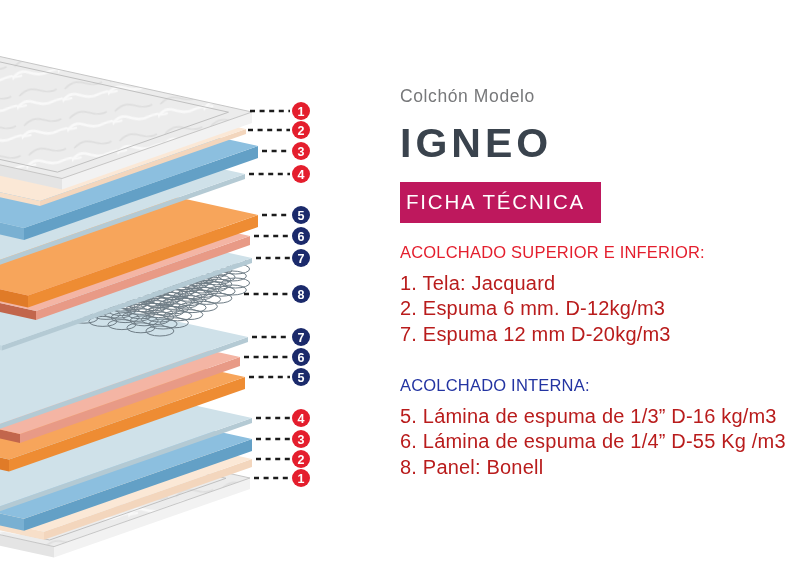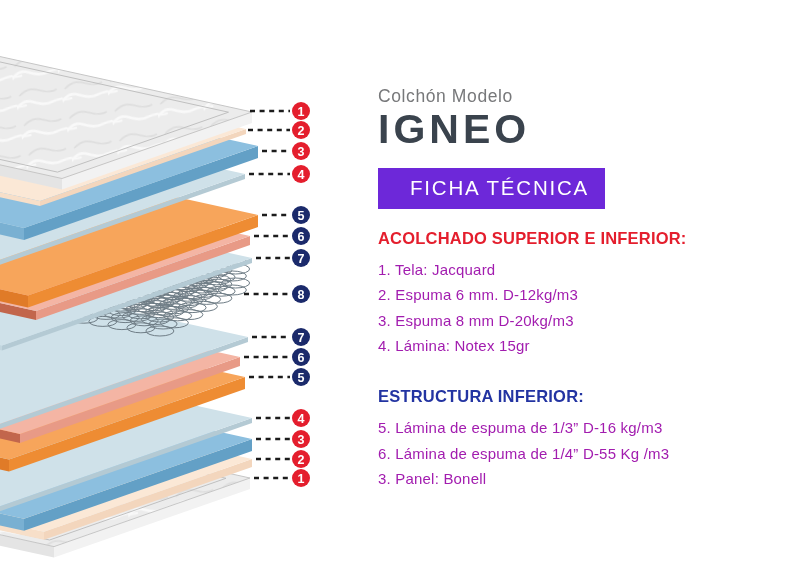--- a/index.html
+++ b/index.html
@@ -1,31 +1,31 @@
 <!DOCTYPE html>
 <html><head>
 <meta charset="utf-8">
 <style>
   html,body{margin:0;padding:0;background:#ffffff;}
   body{width:800px;height:588px;overflow:hidden;position:relative;
        font-family:"Liberation Sans","DejaVu Sans",sans-serif;}
   .stage{position:absolute;left:0;top:0;width:800px;height:588px;background:#fff;}
   #diagram{position:absolute;left:0;top:0;}
-  .info{position:absolute;left:378px;top:86px;width:400px;}
+  .info{position:absolute;left:400px;top:86px;width:400px;}
   .model-label{font-size:17.5px;color:#77787a;letter-spacing:.6px;}
-  .model-name{margin:1px 0 0 0;font-size:41px;font-weight:bold;color:#3a434d;
+  .model-name{margin:15px 0 0 0;font-size:41px;font-weight:bold;color:#3a434d;
               letter-spacing:4px;line-height:1.05;}
-  .ficha{display:inline-block;margin-top:17px;background:#6d28d9;color:#ffffff;
-         font-size:20.5px;letter-spacing:1.8px;padding:8px 16px 9px 32px;min-width:155px;
+  .ficha{display:inline-block;margin-top:17px;background:#be185d;color:#ffffff;
+         font-size:20.5px;letter-spacing:1.8px;padding:8px 16px 9px 6px;min-width:155px;
          text-align:center;}
   .spec-section{margin-top:20px;}
   .spec-section.second{margin-top:29px;}
-  .spec-heading{margin:0 0 9px 0;font-size:16.5px;font-weight:bold;letter-spacing:.2px;}
+  .spec-heading{margin:0 0 9px 0;font-size:16.5px;font-weight:normal;letter-spacing:.2px;}
   .spec-list{list-style:none;margin:0;padding:0;}
-  .spec-list li{font-size:15px;color:#a21caf;line-height:25.3px;letter-spacing:.2px;
+  .spec-list li{font-size:20px;color:#b91c1c;line-height:25.3px;letter-spacing:.2px;
                 white-space:nowrap;}
 </style>
 </head>
 <body>
 
 <div class="stage">
 
   <svg id="diagram" width="360" height="588" viewBox="0 0 360 588">
     <defs>
       <pattern id="quiltPat" width="46" height="30" patternUnits="userSpaceOnUse" patternTransform="rotate(-9)">
@@ -533,27 +533,26 @@
   <div class="info">
     <div class="model-label">Colchón Modelo</div>
     <h1 class="model-name">IGNEO</h1>
     <div class="ficha">FICHA TÉCNICA</div>
 
     <div class="spec-section">
       <h2 class="spec-heading" style="color: rgb(228, 30, 45);">ACOLCHADO SUPERIOR E INFERIOR:</h2>
       <ul class="spec-list">
         <li>1. Tela: Jacquard</li>
         <li>2. Espuma 6 mm. D-12kg/m3</li>
-        <li>3. Espuma 8 mm D-20kg/m3</li>
-        <li>4. Lámina: Notex 15gr</li>
+        <li>7. Espuma 12 mm D-20kg/m3</li>
       </ul>
     </div>
 
     <div class="spec-section second">
-      <h2 class="spec-heading" style="color: rgb(35, 52, 162);">ESTRUCTURA INFERIOR:</h2>
+      <h2 class="spec-heading" style="color: rgb(35, 52, 162);">ACOLCHADO INTERNA:</h2>
       <ul class="spec-list">
         <li>5. Lámina de espuma de 1/3” D-16 kg/m3</li>
         <li>6. Lámina de espuma de 1/4” D-55 Kg /m3</li>
-        <li>3. Panel: Bonell</li>
+        <li>8. Panel: Bonell</li>
       </ul>
     </div>
   </div>
 </div>
 
 </body></html>

